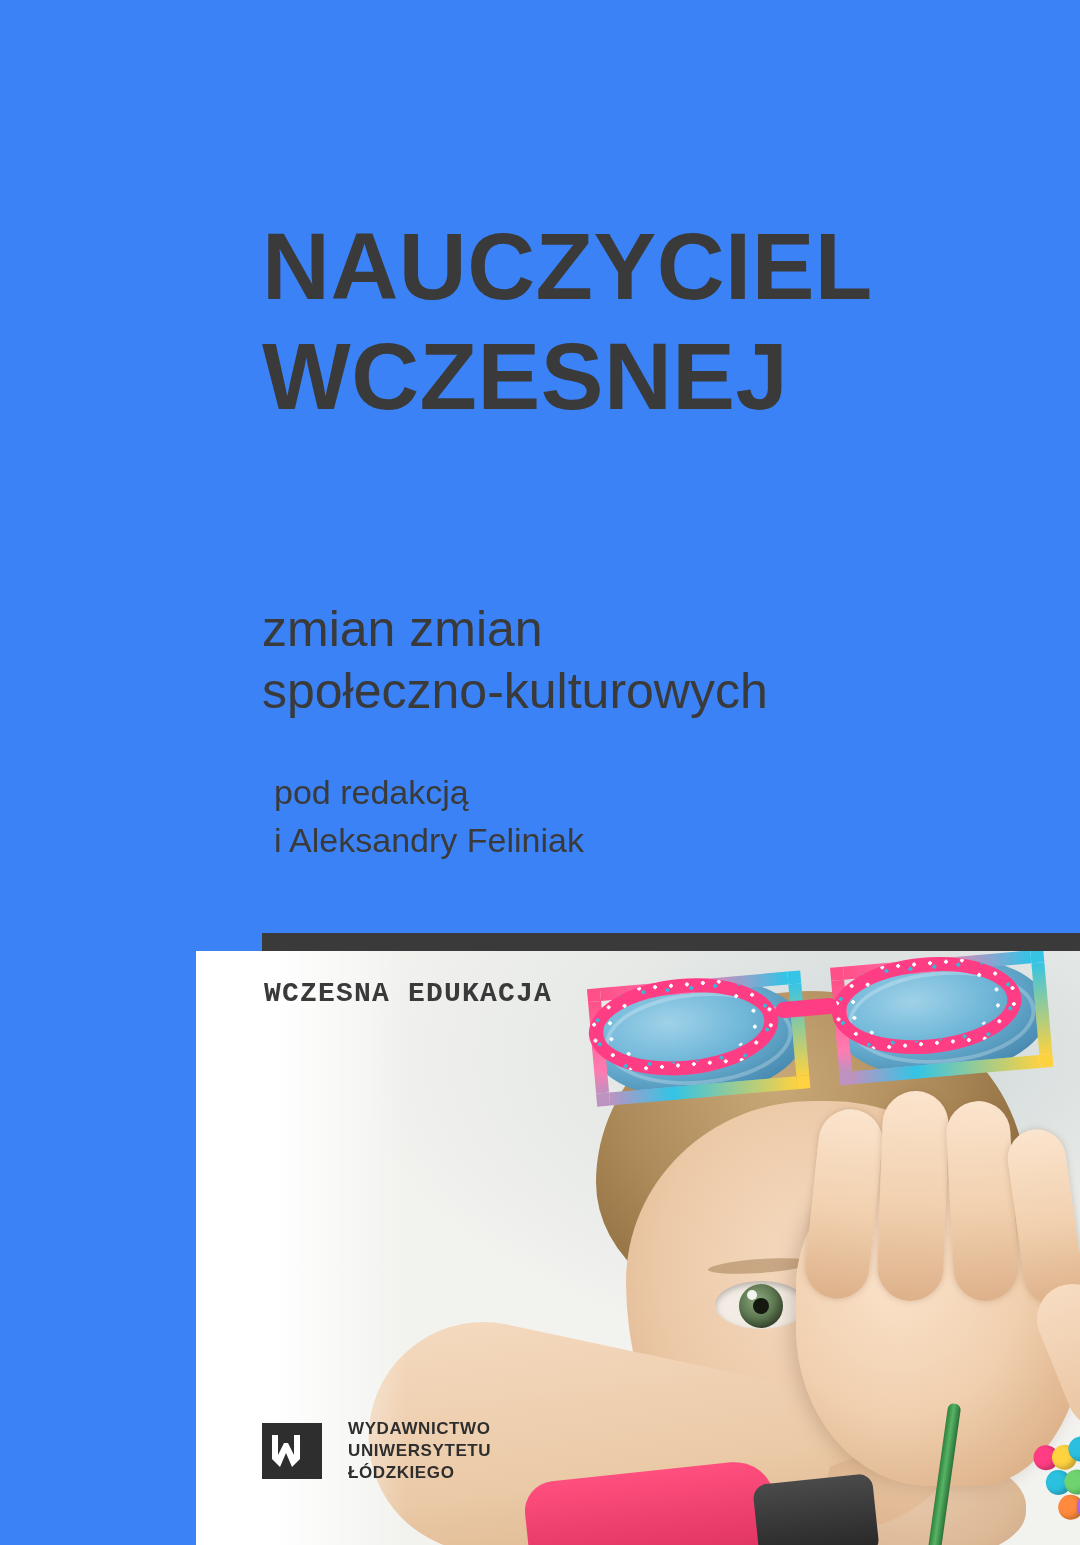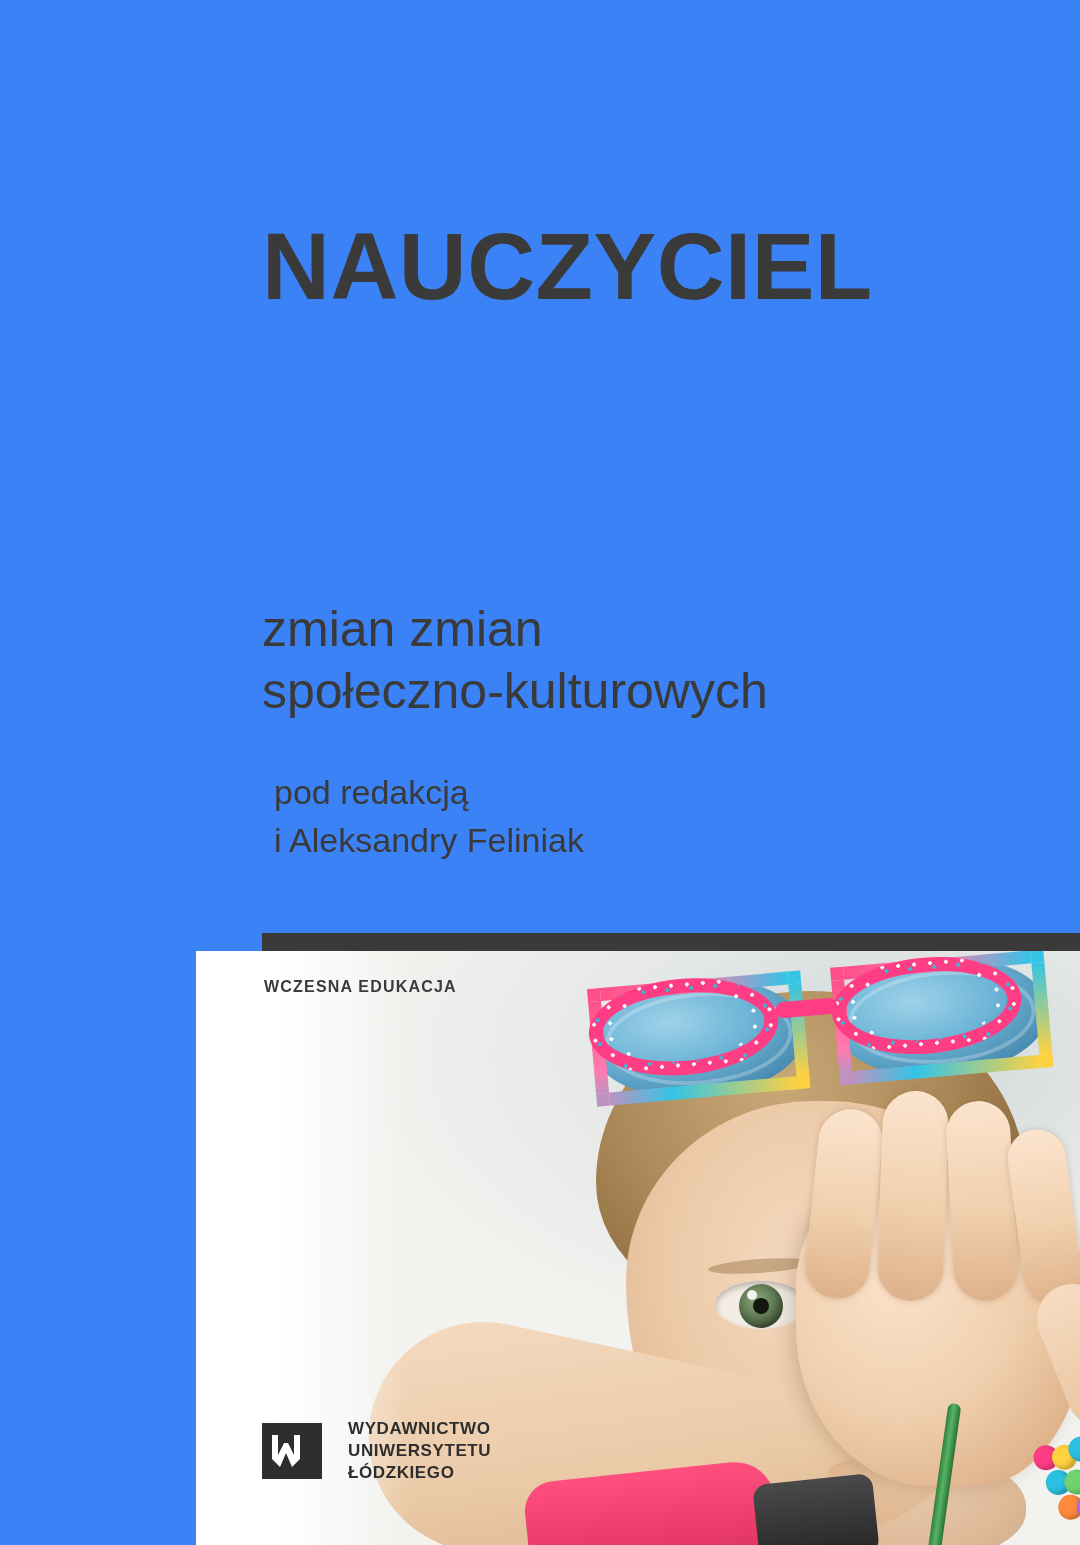--- a/index.html
+++ b/index.html
@@ -74,23 +74,23 @@
     width: 818px;
     height: 18px;
     background: #3a3a3a;
   }
 
   
   .series-label {
     position: absolute;
     left: 264px;
     top: 978px;
-    font-family: Liberation Sans, sans-serif;
+    font-family: Liberation Mono, monospace;
     font-weight: bold;
-    font-size: 16px;
+    font-size: 28px;
     letter-spacing: 1.2px;
     color: #3a3a3a;
     text-transform: uppercase;
     white-space: nowrap;
   }
 
   
   .photo {
     position: absolute;
     left: 196px;
@@ -351,20 +351,21 @@
     text-transform: uppercase;
   }
 </style>
 </head>
 <body>
 
 <div class="cover">
 
   <div class="title-block">
     <div class="title-line">NAUCZYCIEL</div>
+    <div class="title-line">WCZESNEJ</div>
   </div>
 
   <div class="subtitle-block">
     <div class="subtitle-line">zmian zmian</div>
     <div class="subtitle-line">społeczno-kulturowych</div>
   </div>
 
   <div class="editors-block">
     <div class="editors-line">pod redakcją</div>
     <div class="editors-line">i Aleksandry Feliniak</div>

